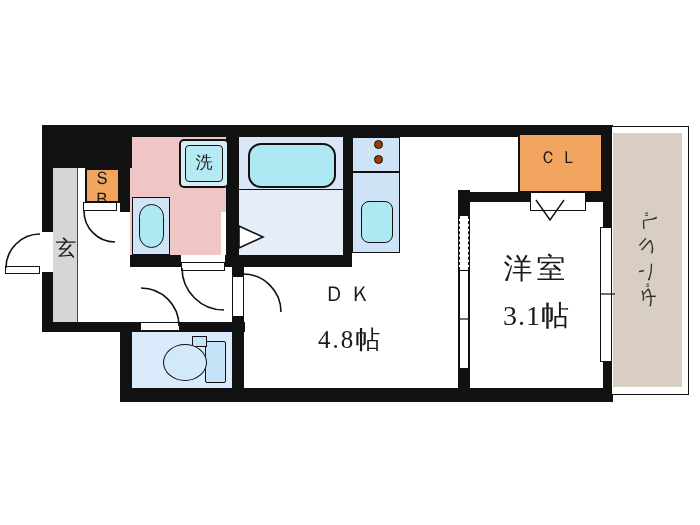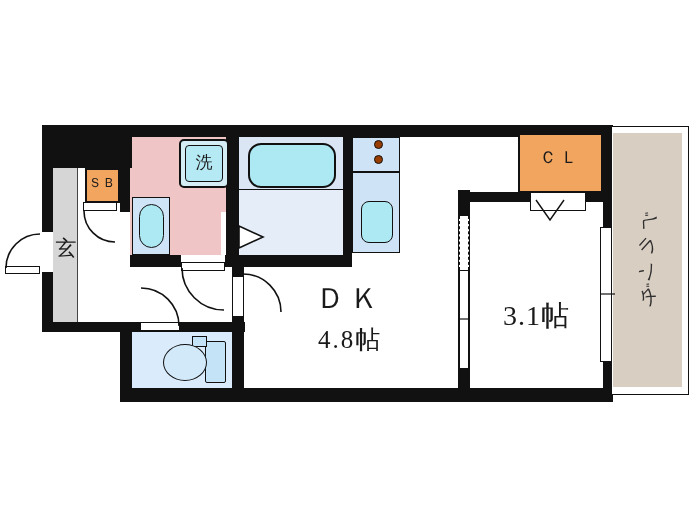--- a/index.html
+++ b/index.html
@@ -52,21 +52,21 @@
   <div class="wall" style="left:232px;top:258px;width:12px;height:130px;"></div>
   <div class="wall" style="left:130px;top:255px;width:222px;height:12px;"></div>
   <div class="floor" style="left:181px;top:255px;width:44px;height:12px;background:#fff;"></div>
   <div class="wall" style="left:226px;top:137px;width:13px;height:118px;"></div>
   <div class="wall" style="left:343px;top:125px;width:9px;height:130px;"></div>
   <div class="wall" style="left:458px;top:190px;width:12px;height:200px;"></div>
   <div class="wall" style="left:458px;top:192px;width:155px;height:10px;"></div>
   <div class="wall" style="left:603px;top:125px;width:10px;height:277px;"></div>
 
   <div class="floor" style="left:85px;top:168px;width:35px;height:35px;background:#f2a55e;border:2px solid #111;"></div>
-  <div class="lbl" style="left:85px;top:176px;width:35px;font-size:13px;letter-spacing:1px;">ＳＢ</div>
+  <div class="lbl" style="left:85px;top:168px;width:35px;font-size:18px;letter-spacing:1px;">ＳＢ</div>
 
   <div class="floor" style="left:518px;top:133px;width:85px;height:60px;background:#f2a55e;border:2px solid #111;"></div>
   <div class="lbl" style="left:518px;top:148px;width:85px;font-size:17px;letter-spacing:4px;">ＣＬ</div>
   <div class="leaf" style="left:530px;top:192px;width:56px;height:19px;border-width:1px;"></div>
 
   <div class="floor" style="left:179px;top:139px;width:50px;height:49px;background:#d5eef6;border:2px solid #111;border-radius:5px;"></div>
   <div class="floor" style="left:185px;top:145px;width:38px;height:37px;background:#b5eaf4;border:1.5px solid #111;border-radius:4px;"></div>
   <div class="lbl" style="left:185px;top:153px;width:38px;font-size:17px;">洗</div>
 
   <div class="floor" style="left:132px;top:197px;width:38px;height:58px;background:#cfe4f6;border:1.5px solid #111;"></div>
@@ -94,23 +94,24 @@
   <div class="floor" style="left:613px;top:133px;width:69px;height:254px;background:#d9cec2;"></div>
   <div class="abs" style="left:634px;top:208px;width:28px;text-align:center;">
     <span class="vchar">ベ</span>
     <span class="vchar">ラ</span>
     <span class="vchar">ン</span>
     <span class="vchar">ダ</span>
   </div>
 
   <div class="lbl" style="left:54px;top:236px;width:24px;font-size:21px;">玄</div>
 
-  <div class="lbl" style="left:270px;top:282px;width:160px;font-size:29px;letter-spacing:5px;">ＤＫ</div>
+  <div class="lbl" style="left:270px;top:282px;width:160px;font-size:21px;letter-spacing:5px;">ＤＫ</div>
   <div class="lbl" style="left:270px;top:326px;width:160px;font-size:25px;letter-spacing:2px;">4.8帖</div>
 
+  <div class="lbl" style="left:470px;top:252px;width:133px;font-size:29px;letter-spacing:4px;">洋室</div>
   <div class="lbl" style="left:470px;top:300px;width:133px;font-size:28px;letter-spacing:1px;">3.1帖</div>
 
   <svg class="overlay" width="700" height="525" viewBox="0 0 700 525">
     <path d="M 40,234 A 34 34 0 0 0 6,268" fill="none" stroke="#111" stroke-width="1.6"></path>
     <path d="M 84,211 A 31 31 0 0 0 115,242" fill="none" stroke="#111" stroke-width="1.6"></path>
     <path d="M 182,268 A 42 42 0 0 0 224,310" fill="none" stroke="#111" stroke-width="1.6"></path>
     <path d="M 243,274 A 38 38 0 0 1 281,312" fill="none" stroke="#111" stroke-width="1.6"></path>
     <path d="M 141,288 A 38 38 0 0 1 179,326" fill="none" stroke="#111" stroke-width="1.6"></path>
     <polygon points="239,226 239,248 263,237" fill="#fff" stroke="#111" stroke-width="1.6"></polygon>
     <polyline points="536,200 550,220 564,200" fill="none" stroke="#111" stroke-width="1.4"></polyline>

